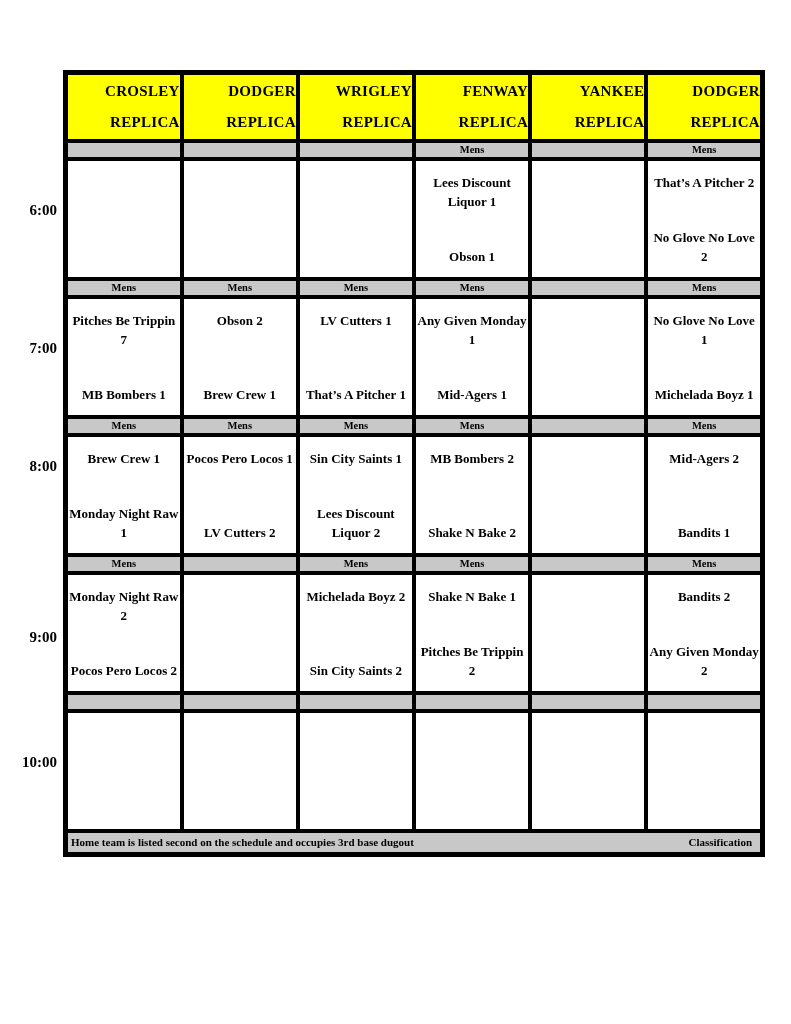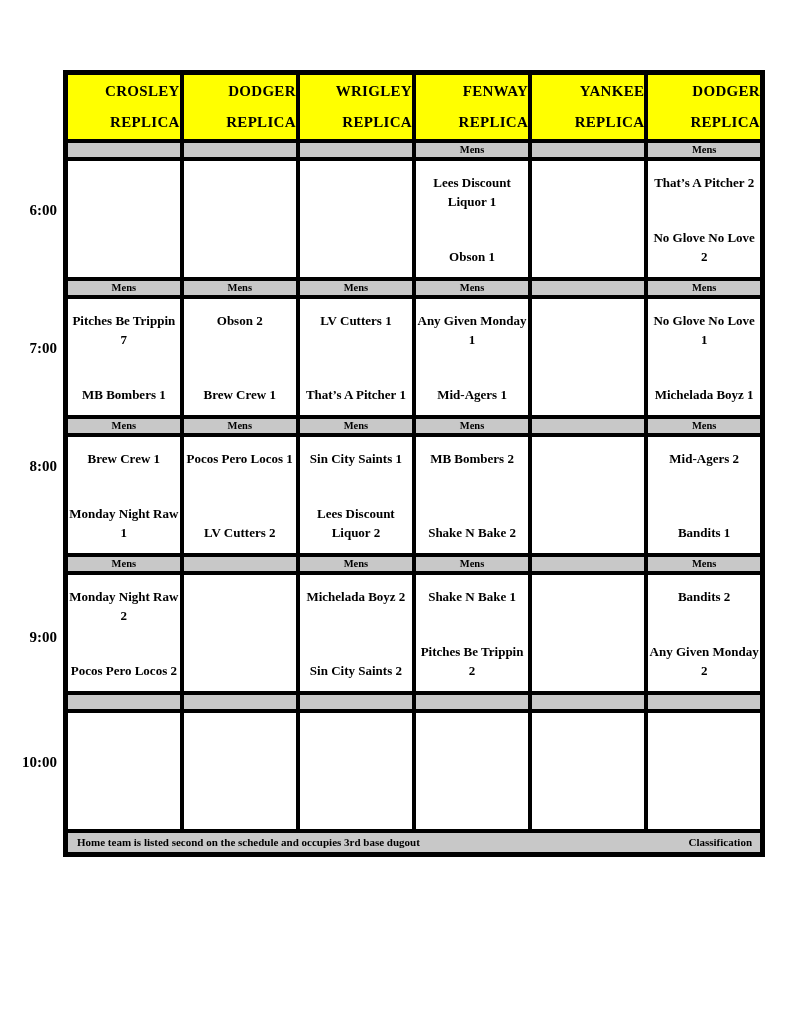--- a/index.html
+++ b/index.html
@@ -81,21 +81,21 @@
     line-height: 1.45;
   }
   .footer-cell { background: #C8C8C8; height: 19px; }
   .footer-inner {
     display: flex;
     justify-content: space-between;
     align-items: center;
     font-size: 11px;
     font-weight: bold;
     line-height: 19px;
-    padding: 0 8px 0 9px;
+    padding: 0 8px 0 3px;
   }
 </style>
 </head>
 <body>
 
 <div class="page">
 
   <div class="time-rail" id="time-rail">
       <div class="time-label" style="top: 203px;">6:00</div>
       <div class="time-label" style="top: 341px;">7:00</div>

